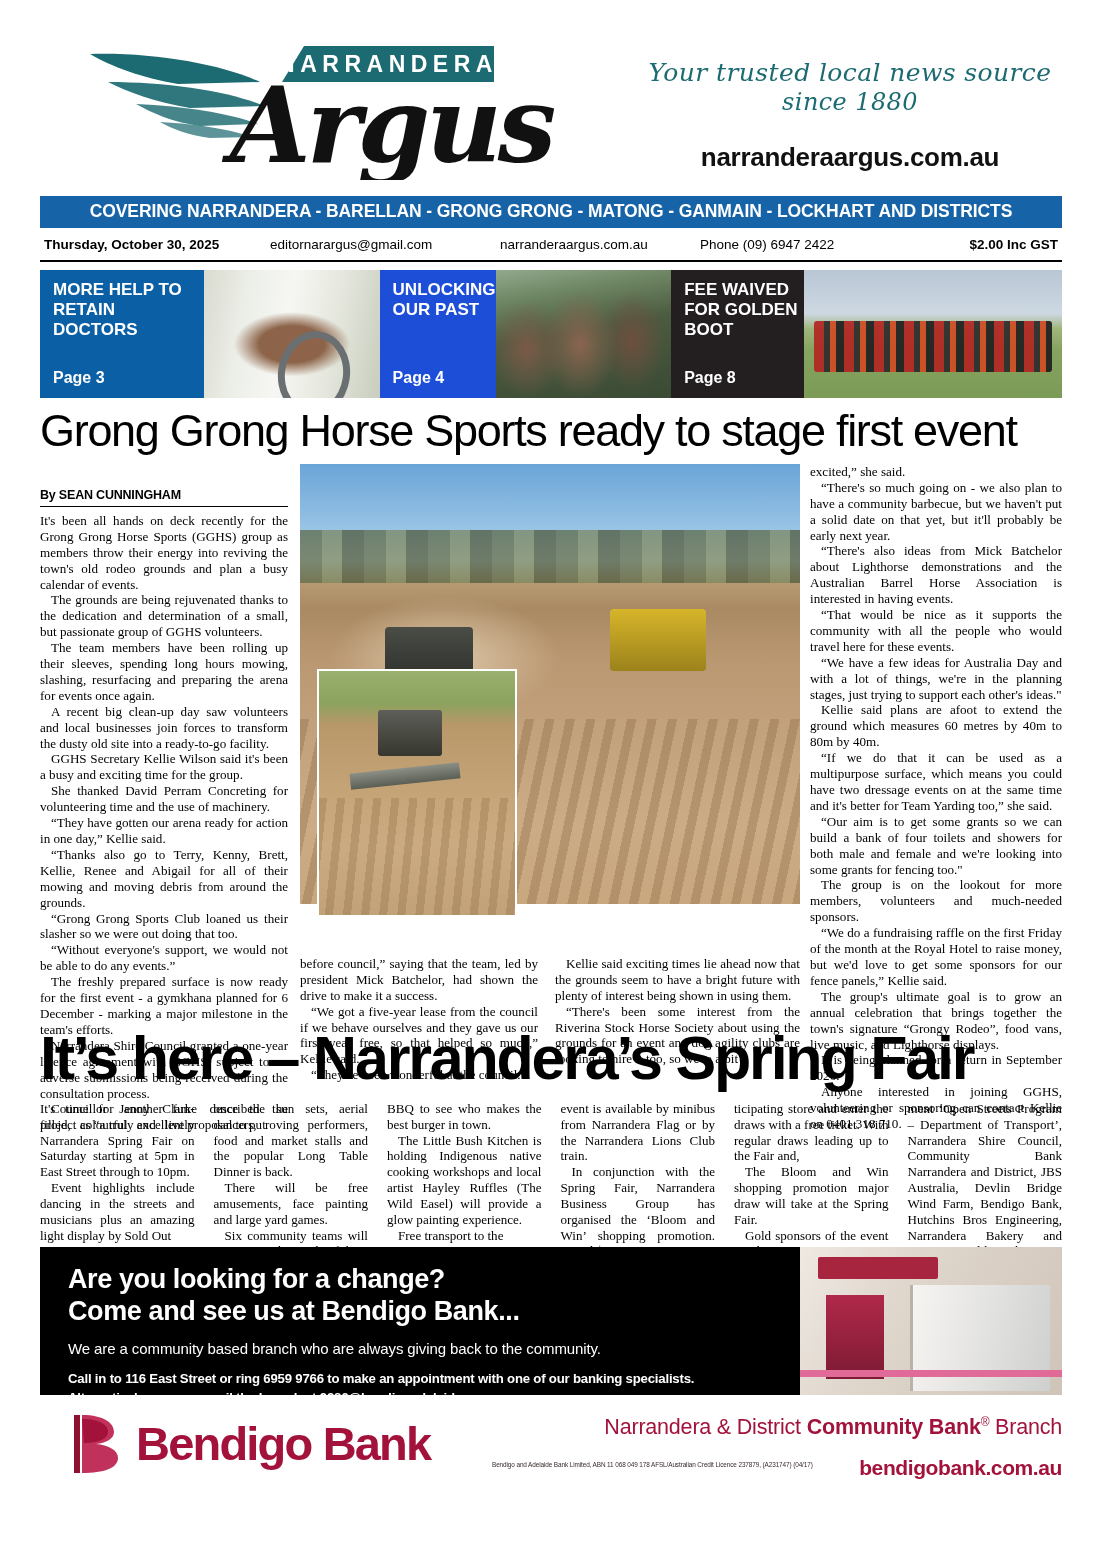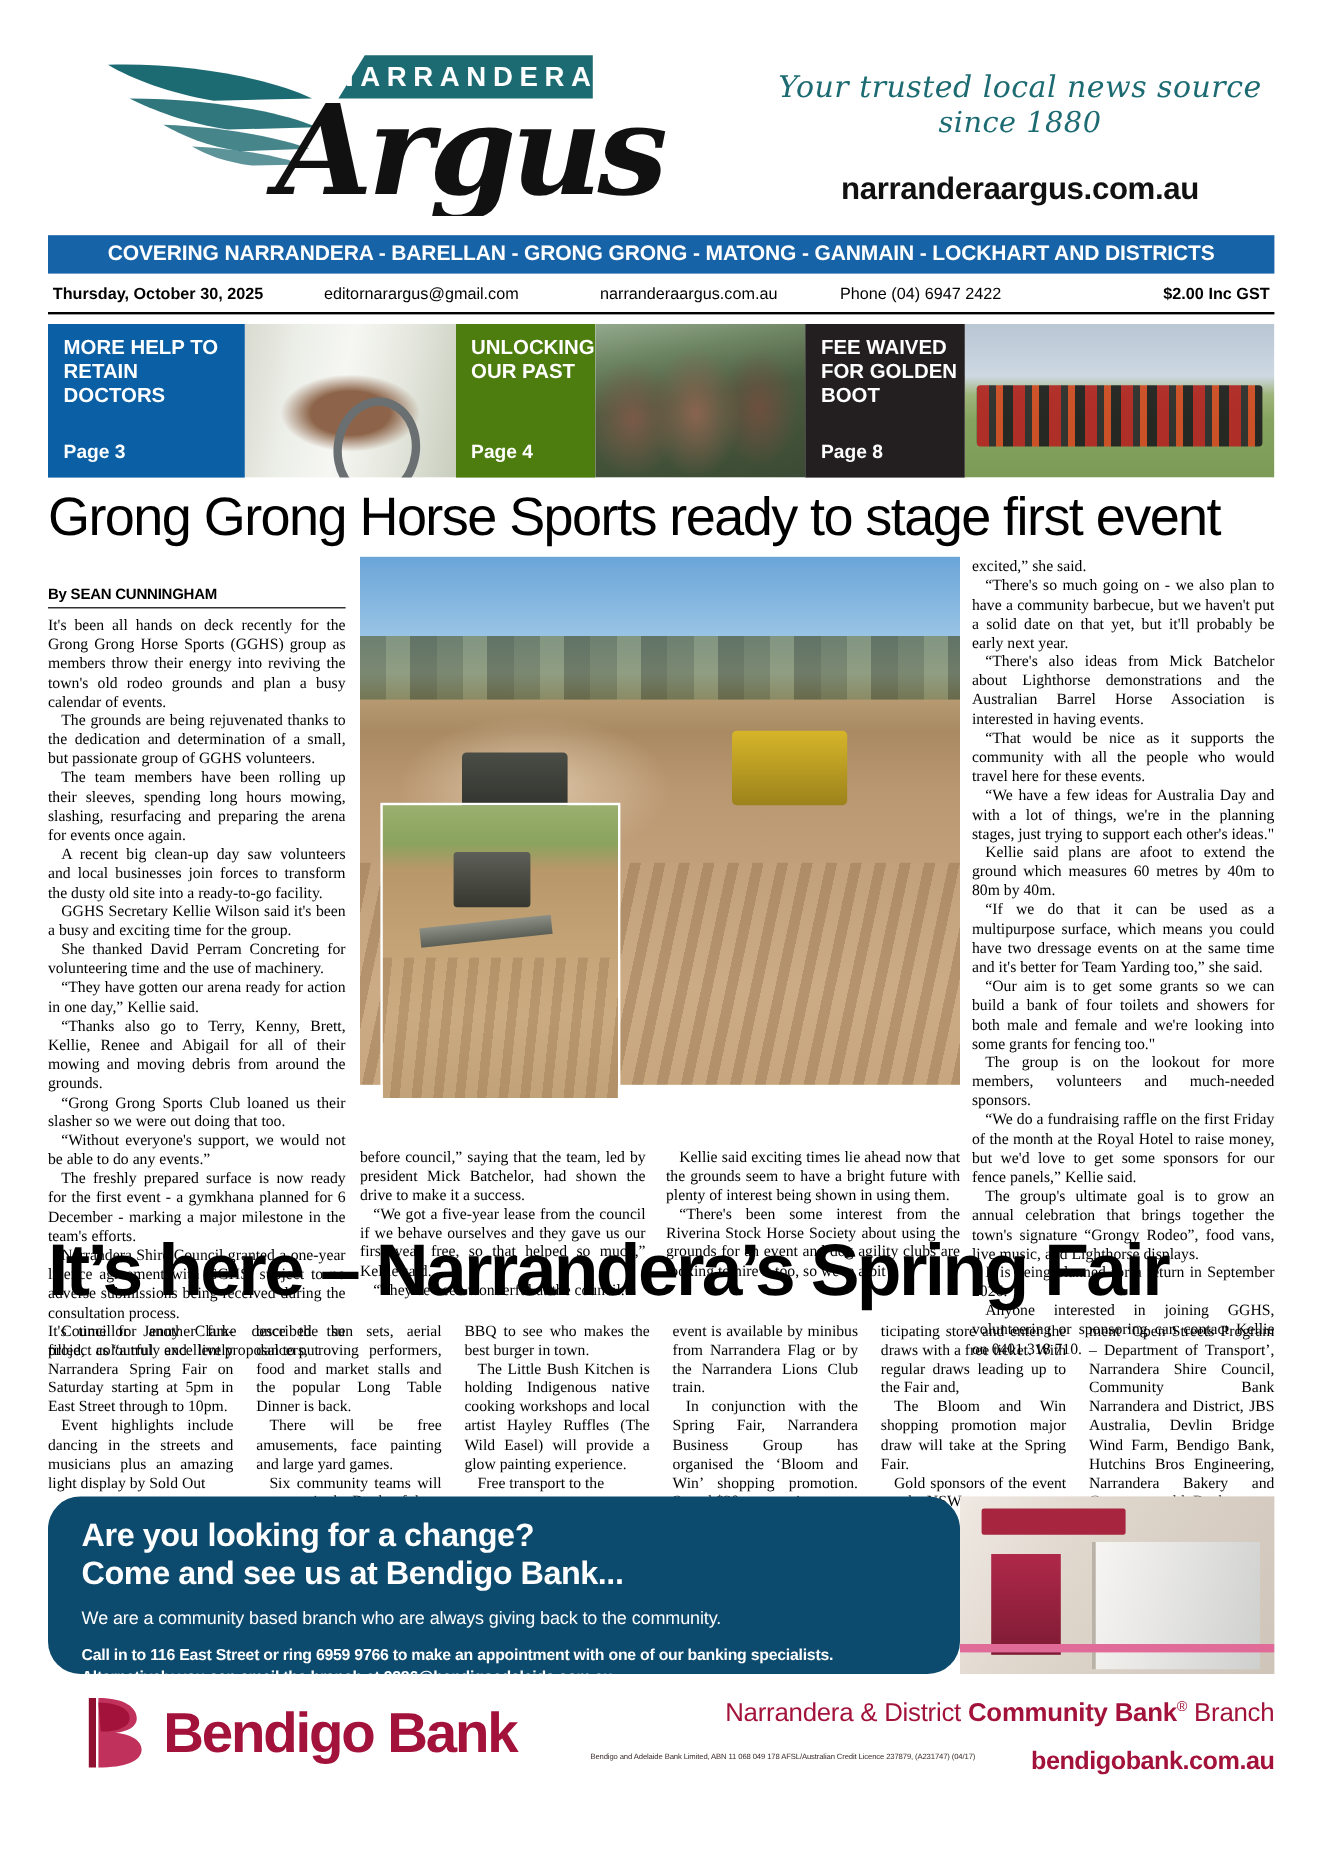--- a/index.html
+++ b/index.html
@@ -66,21 +66,21 @@
     position:relative;
     padding:10px 0 0 13px;
     color:#fff;
     font-family:"Liberation Sans", sans-serif;
     font-weight:bold;
     font-size:17px;
     line-height:1.17;
   }
   .teaser-box .pg { position:absolute; left:13px; bottom:10px; font-size:16px; }
   .t1 { width:172px; background:#0a5fa5; }
-  .t2 { width:120px; background:#4d7c0f; }
+  .t2 { width:120px; background:#1d4ed8; }
   .t3 { width:139px; background:#231f20; }
   .teaser-img { position:relative; overflow:hidden; }
   .ti1 { width:185px; }
   .ti2 { width:185px; }
   .ti3 { width:272px; }
 
   
   .ph-doctor { width:100%; height:100%;
     background:
       radial-gradient(ellipse 55% 42% at 50% 58%, #8d6449 0%, #8d6449 34%, rgba(141,100,73,0) 60%),
@@ -202,23 +202,22 @@
     color:#000;
     white-space:nowrap;
     transform: scaleX(1.0);
   }
   .story2 { margin:12px 40px 0 40px; display:flex; gap:19px; height:130px; }
   .story2 .col { width:155px; font-size:13.05px; line-height:1.215; }
 
   
   .ad { margin:16px 40px 0 40px; display:flex; height:148px; }
   .ad-left {
-    flex:1; background:#0c4a6e; color:#fff; padding:16px 0 0 28px;
-    font-family:"Liberation Sans", sans-serif;
-    border-radius:27px;
+    flex:1; background:#000000; color:#fff; padding:16px 0 0 28px;
+    font-family:"Liberation Sans", sans-serif;
   }
   .ad-h {
     font-weight:bold; font-size:27px; line-height:1.2; letter-spacing:-0.4px;
   }
   .ad-sub { margin-top:12px; font-size:15px; font-weight:normal; letter-spacing:-0.1px;}
   .ad-fine { margin-top:13px; font-size:13.2px; font-weight:bold; line-height:1.33; letter-spacing:-0.2px;}
   .ad-right { width:262px; position:relative; overflow:hidden;
     background:linear-gradient(120deg,#efe9e2 0%,#ded5cb 40%,#cfc4b8 100%); }
   .ad-right .bbsign{
     position:absolute; left:18px; top:10px; width:120px; height:22px;
@@ -292,21 +291,21 @@
     </div>
     <div class="website">narranderaargus.com.au</div>
   </div>
 
   <div class="covering-bar">COVERING NARRANDERA - BARELLAN - GRONG GRONG - MATONG - GANMAIN - LOCKHART AND DISTRICTS</div>
 
   <div class="info-bar">
     <div class="date">Thursday, October 30, 2025</div>
     <div class="email">editornarargus@gmail.com</div>
     <div class="web">narranderaargus.com.au</div>
-    <div class="phone">Phone (04) 6947 2422</div>
+    <div class="phone">Phone (09) 6947 2422</div>
     <div class="price">$2.00 Inc GST</div>
   </div>
 
   <div class="teasers">
     <div class="teaser-box t1">
       <div>MORE HELP TO RETAIN DOCTORS</div>
       <div class="pg">Page 3</div>
     </div>
     <div class="teaser-img ti1">
       <div class="ph-doctor"></div>

